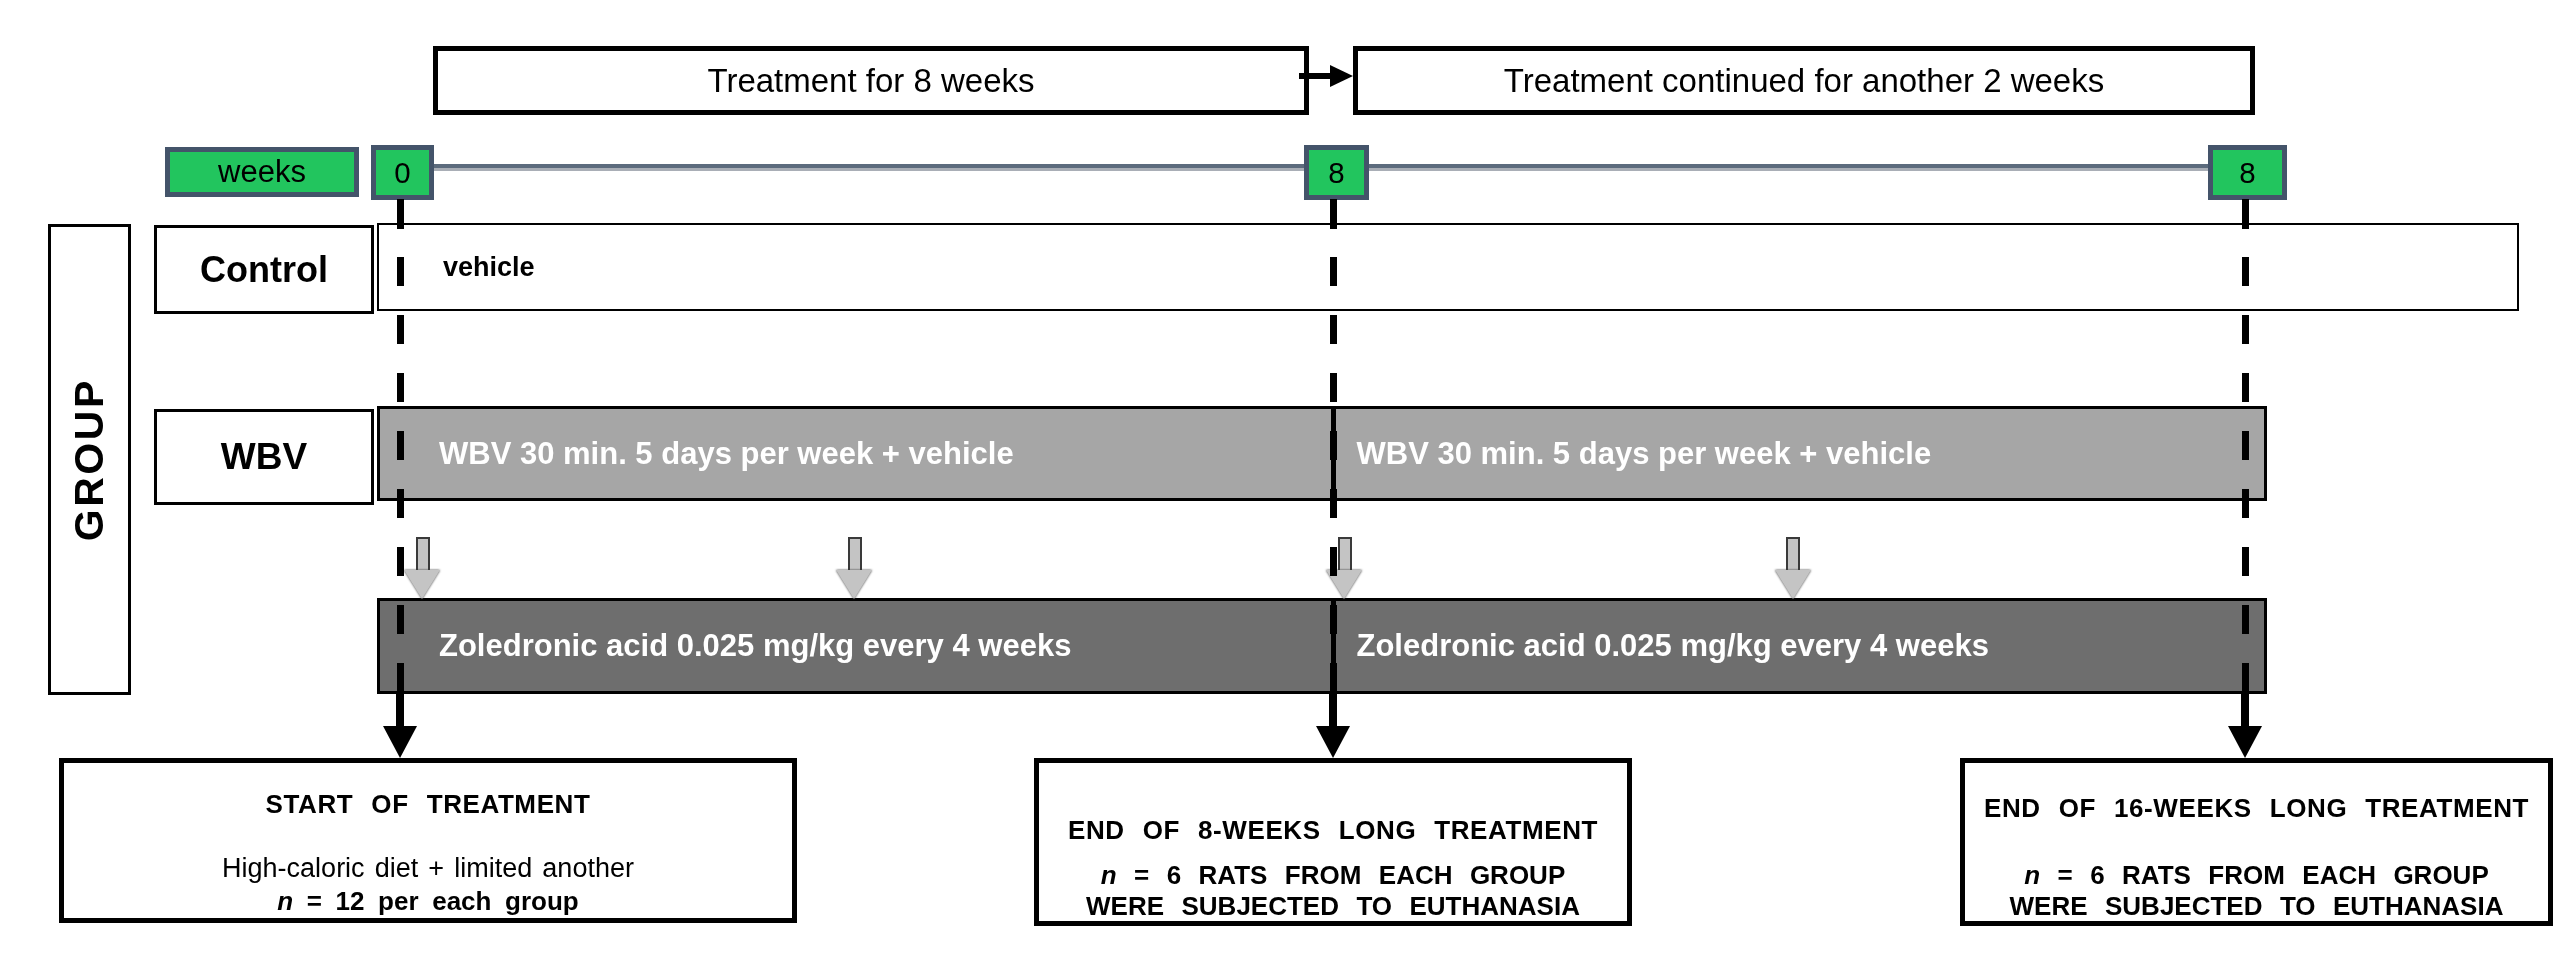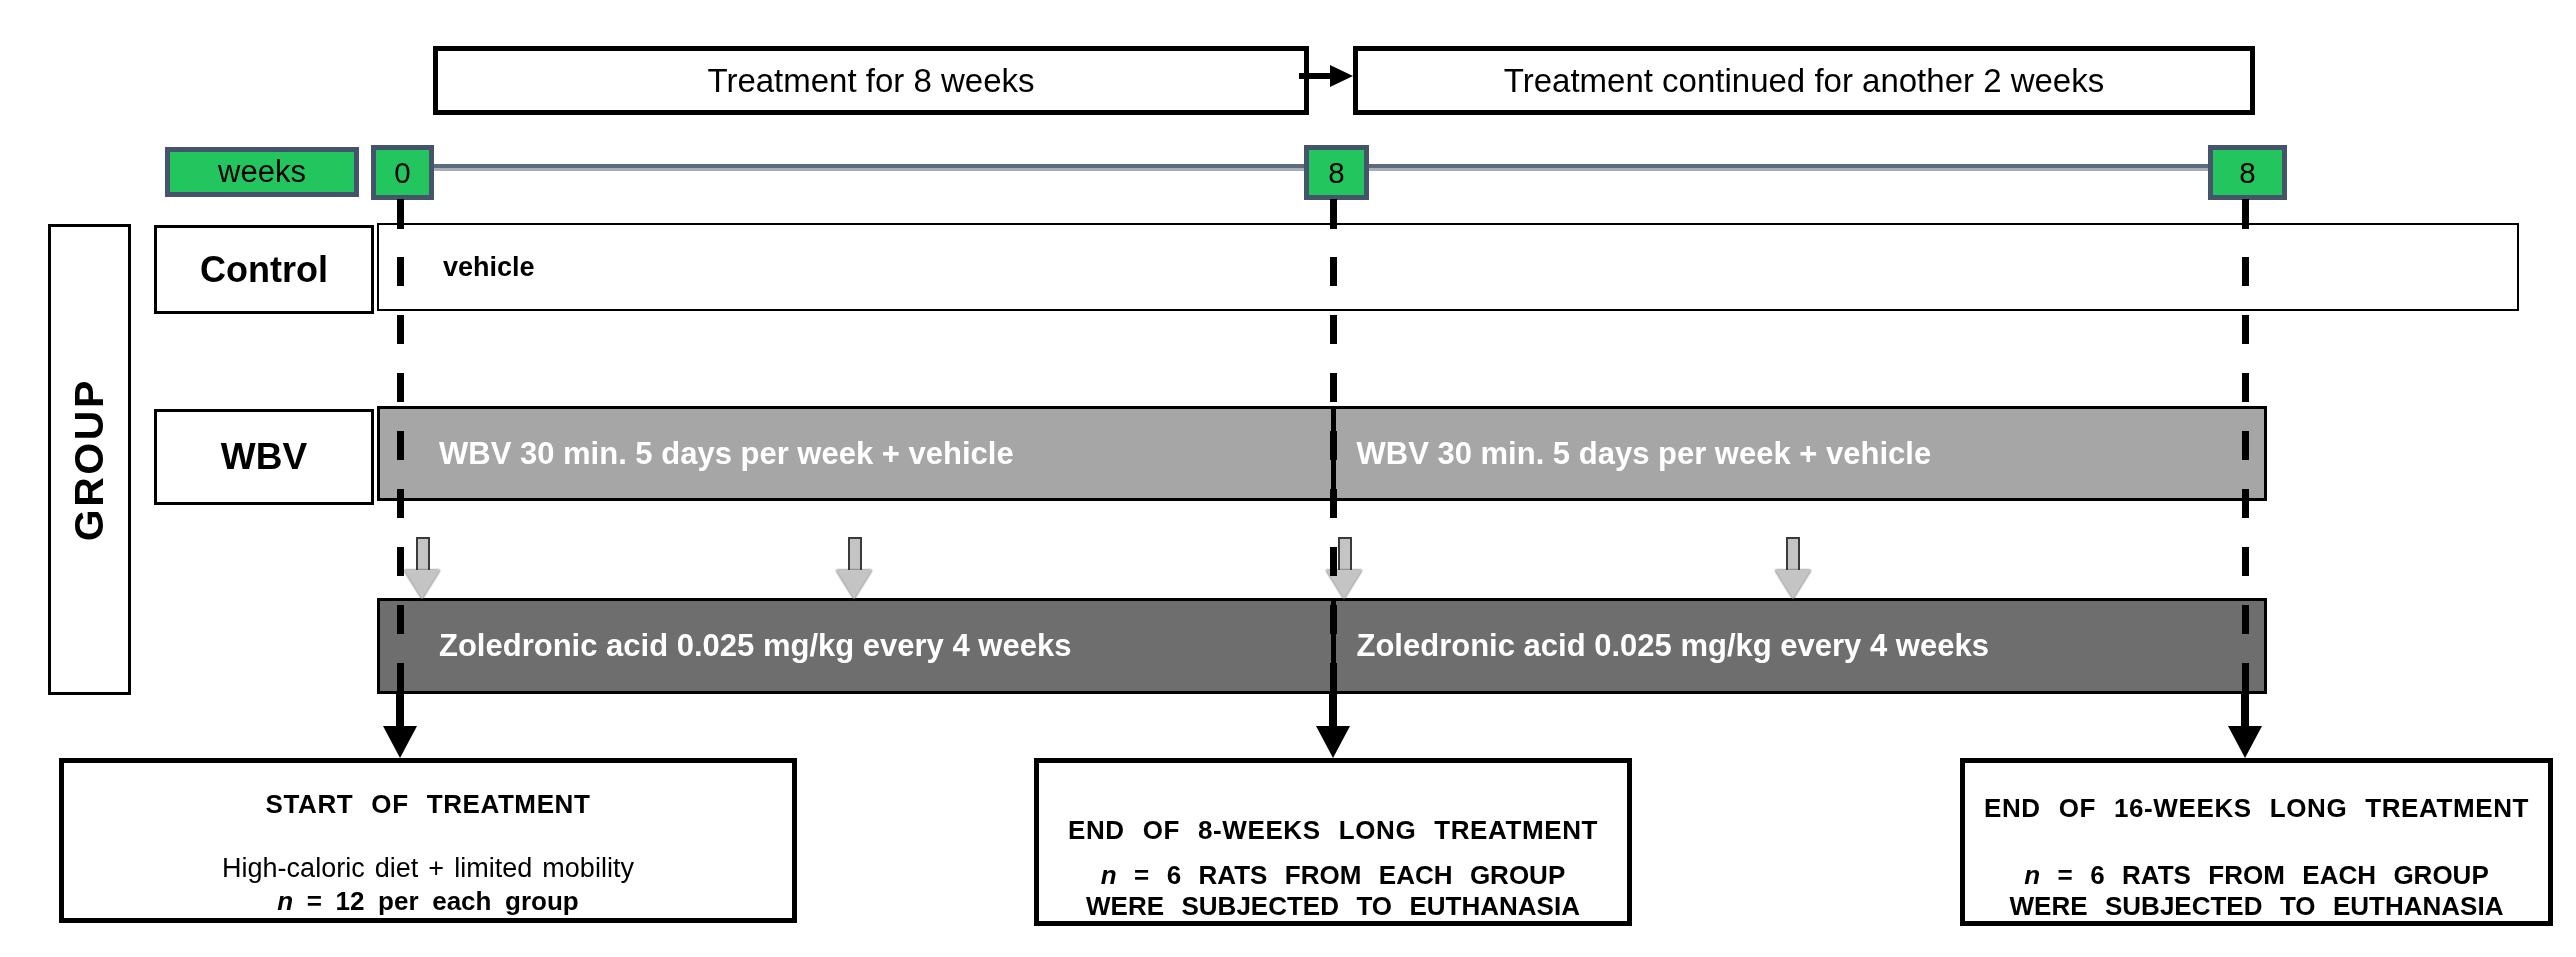--- a/index.html
+++ b/index.html
@@ -157,21 +157,21 @@
 
   <div class="abs mile-shaft" style="left:396px;top:692px;height:37px;"></div>
   <div class="abs mile-head" style="left:383px;top:726px;"></div>
   <div class="abs mile-shaft" style="left:1329px;top:692px;height:37px;"></div>
   <div class="abs mile-head" style="left:1316px;top:726px;"></div>
   <div class="abs mile-shaft" style="left:2241px;top:692px;height:37px;"></div>
   <div class="abs mile-head" style="left:2228px;top:726px;"></div>
 
   <div class="abs mile-box" style="left:59px;top:758px;width:728px;height:155px;">
     <div class="mile-title" style="top:26px;">START OF TREATMENT</div>
-    <div class="mile-line plain" style="top:90px;">High-caloric diet + limited mobility</div>
+    <div class="mile-line plain" style="top:90px;">High-caloric diet + limited another</div>
     <div class="mile-line" style="top:123px;"><i>n</i> = 12 per each group</div>
   </div>
 
   <div class="abs mile-box" style="left:1034px;top:758px;width:588px;height:158px;">
     <div class="mile-title" style="top:29.5px;margin-top:22px;">END OF 8-WEEKS LONG TREATMENT</div>
     <div class="mile-line caps" style="top:97px;"><i>n</i> = 6 RATS FROM EACH GROUP</div>
     <div class="mile-line caps" style="top:128px;">WERE SUBJECTED TO EUTHANASIA</div>
   </div>
 
   <div class="abs mile-box" style="left:1960px;top:758px;width:583px;height:158px;">

